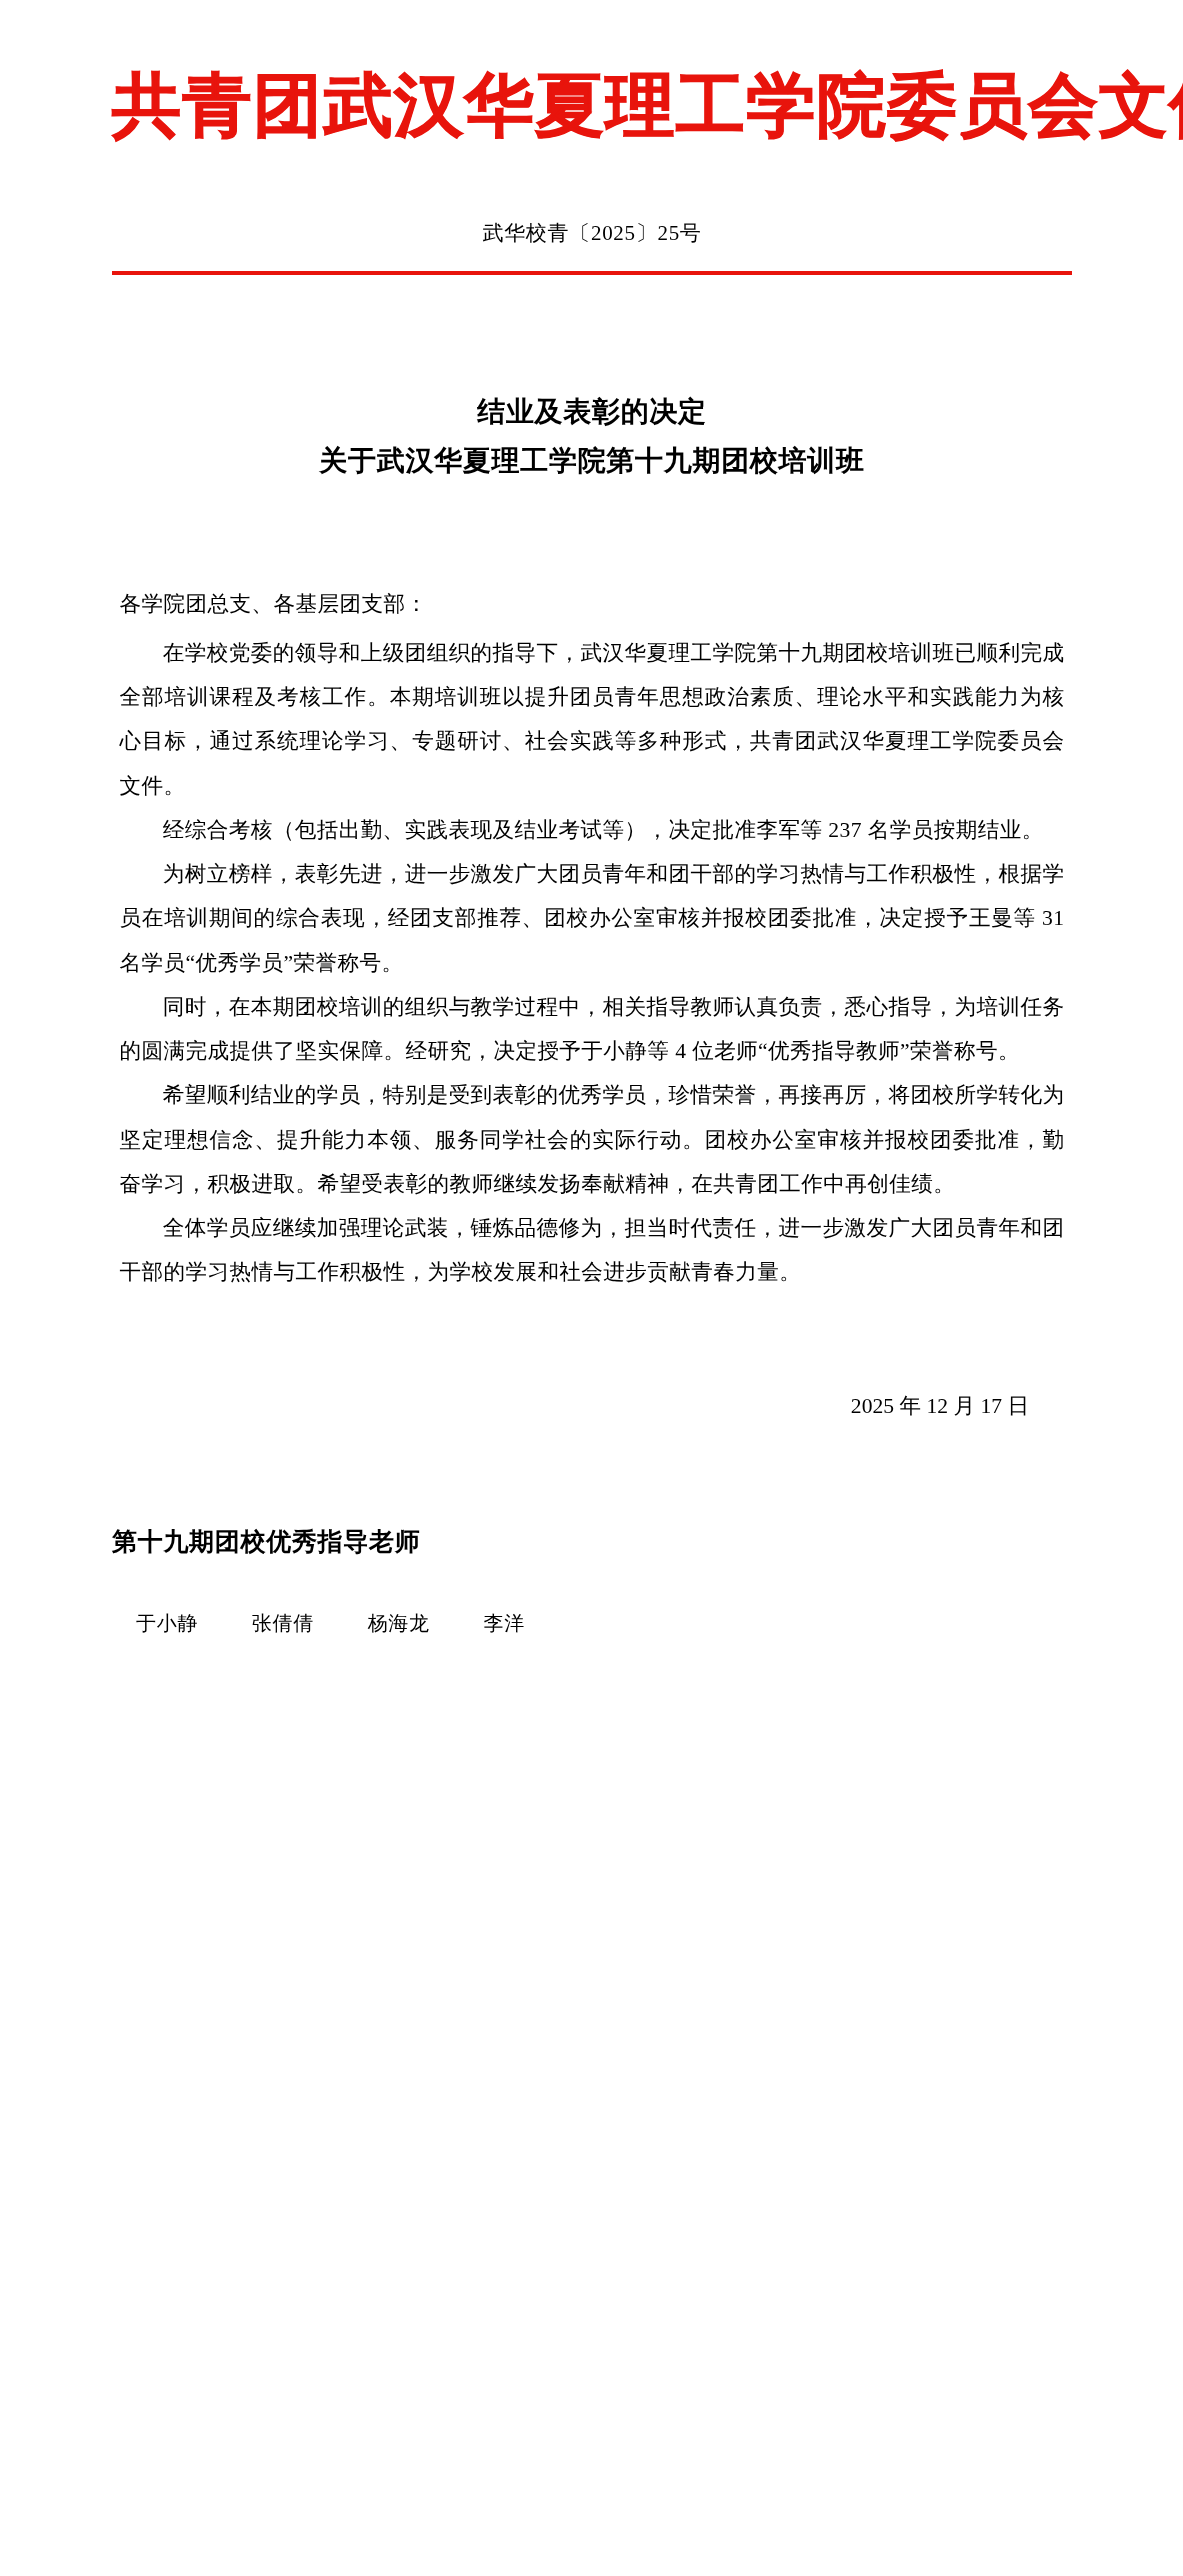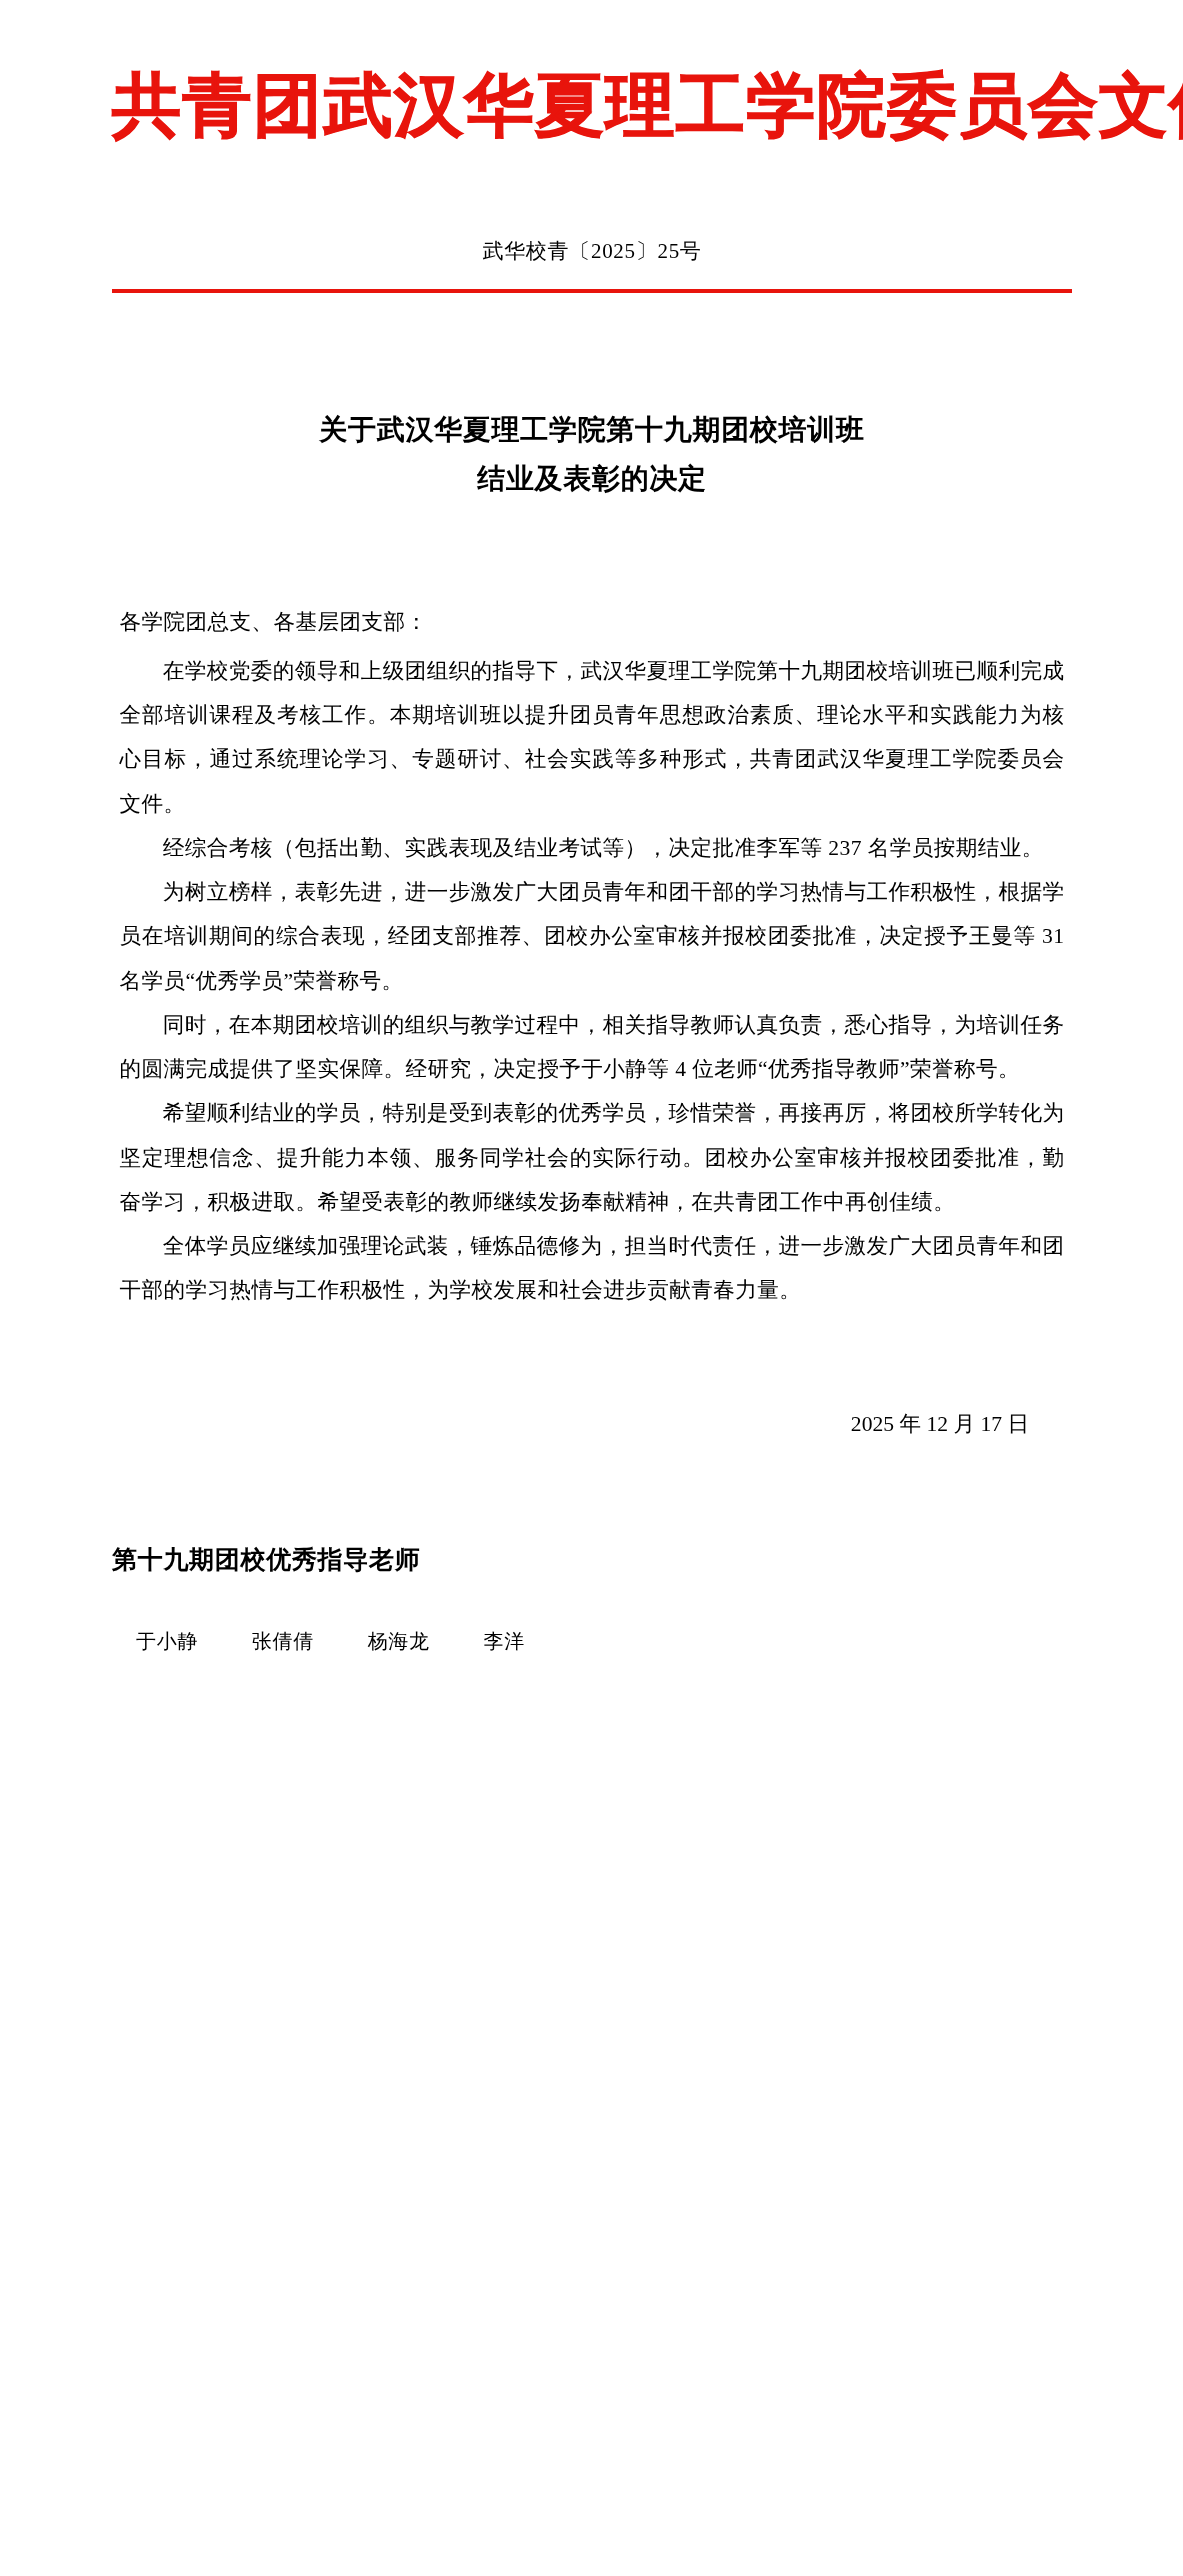--- a/index.html
+++ b/index.html
@@ -31,21 +31,21 @@
     font-family: "Liberation Serif", "DejaVu Serif", serif;
     font-weight: bold;
     font-size: 69px;
     letter-spacing: 1.5px;
     line-height: 1.25;
     white-space: nowrap;
     -webkit-text-stroke: 1.1px #e8140c;
   }
   .doc-number {
     text-align: center;
-    margin-top: 88px;
+    margin-top: 70px;
     font-size: 21px;
     letter-spacing: 0.7px;
     font-family: "Liberation Serif", "DejaVu Serif", serif;
   }
   .red-rule {
     margin-top: 24px;
     height: 3.7px;
     background: #e8140c;
     width: 100%;
   }
@@ -111,22 +111,22 @@
 
   <div class="doc-header">
     <div class="doc-header-title">共青团武汉华夏理工学院委员会文件</div>
   </div>
 
   <div class="doc-number">武华校青〔2025〕25号</div>
 
   <div class="red-rule"></div>
 
   <div class="doc-title">
+    <span class="doc-title-line">结业及表彰的决定</span>
     <span class="doc-title-line">关于武汉华夏理工学院第十九期团校培训班</span>
-    <span class="doc-title-line">结业及表彰的决定</span>
   </div>
 
   <div class="body-block">
     <p class="salutation">各学院团总支、各基层团支部：</p>
     <p class="para">在学校党委的领导和上级团组织的指导下，武汉华夏理工学院第十九期团校培训班已顺利完成全部培训课程及考核工作。本期培训班以提升团员青年思想政治素质、理论水平和实践能力为核心目标，通过系统理论学习、专题研讨、社会实践等多种形式，共青团武汉华夏理工学院委员会文件。</p>
     <p class="para">经综合考核（包括出勤、实践表现及结业考试等），决定批准李军等 237 名学员按期结业。</p>
     <p class="para">为树立榜样，表彰先进，进一步激发广大团员青年和团干部的学习热情与工作积极性，根据学员在培训期间的综合表现，经团支部推荐、团校办公室审核并报校团委批准，决定授予王曼等 31 名学员“优秀学员”荣誉称号。</p>
     <p class="para">同时，在本期团校培训的组织与教学过程中，相关指导教师认真负责，悉心指导，为培训任务的圆满完成提供了坚实保障。经研究，决定授予于小静等 4 位老师“优秀指导教师”荣誉称号。</p>
     <p class="para">希望顺利结业的学员，特别是受到表彰的优秀学员，珍惜荣誉，再接再厉，将团校所学转化为坚定理想信念、提升能力本领、服务同学社会的实际行动。团校办公室审核并报校团委批准，勤奋学习，积极进取。希望受表彰的教师继续发扬奉献精神，在共青团工作中再创佳绩。</p>
     <p class="para">全体学员应继续加强理论武装，锤炼品德修为，担当时代责任，进一步激发广大团员青年和团干部的学习热情与工作积极性，为学校发展和社会进步贡献青春力量。</p>

